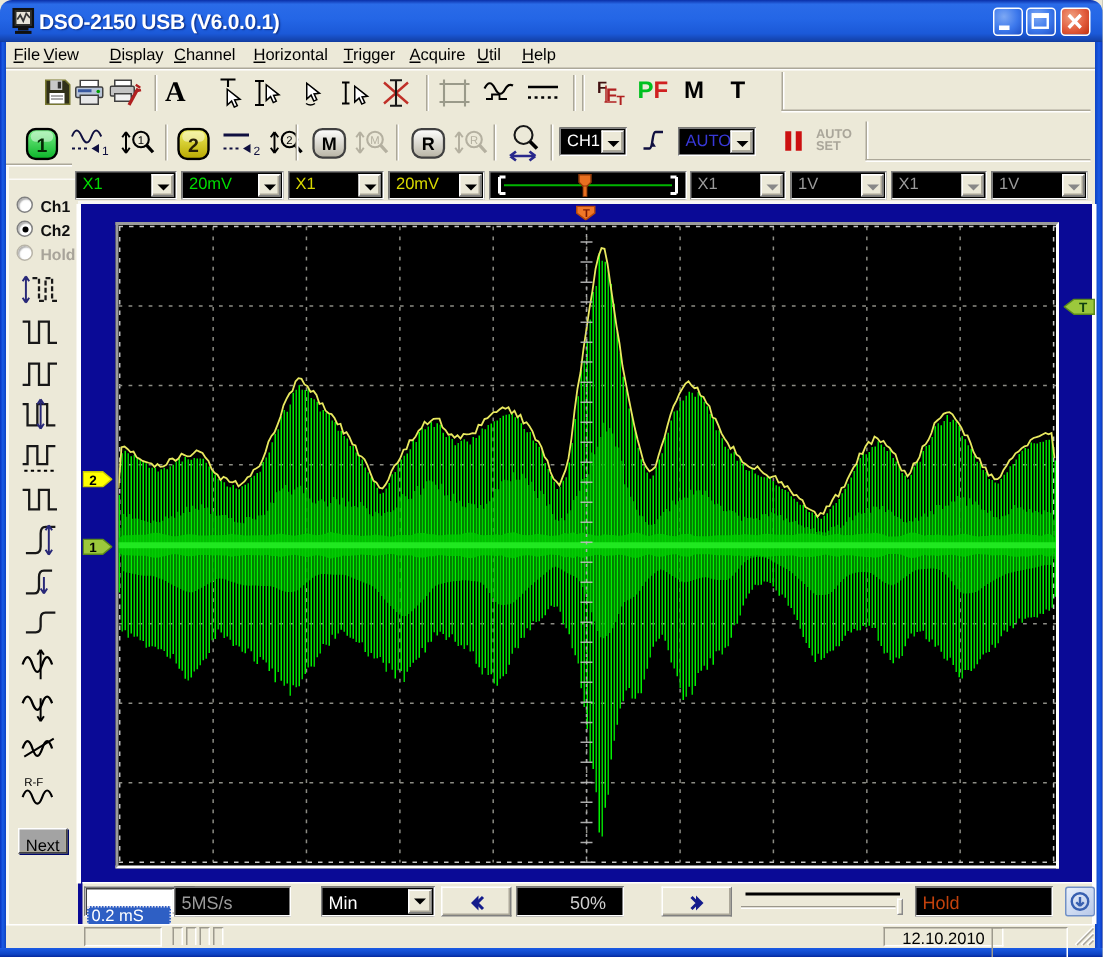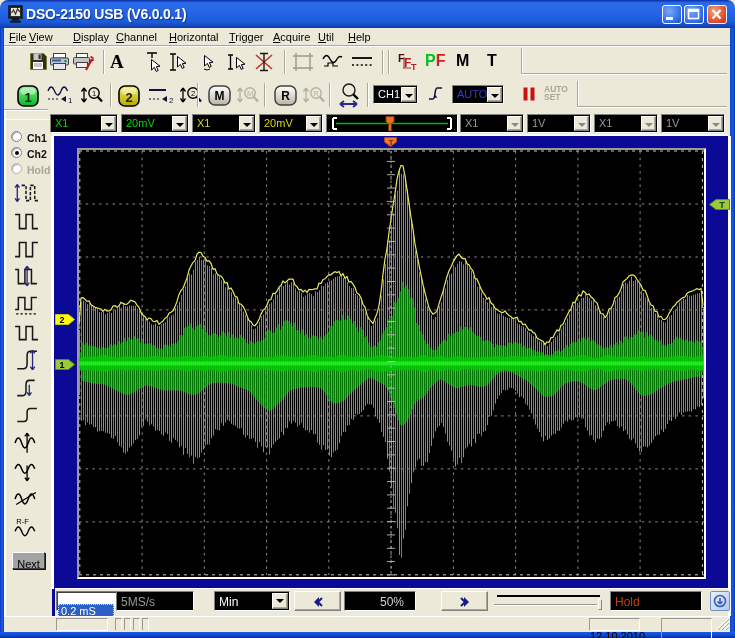--- a/index.html
+++ b/index.html
@@ -431,18 +431,18 @@
     <div class="abs" style="left:710px;top:591px;width:20px;height:20px;background:linear-gradient(135deg,#e8f0fc,#b8c8e8);border:1px solid #7090c8;border-radius:2px"><svg width="18" height="18" viewBox="0 0 18 18">
         <circle cx="9" cy="9" r="5.5" stroke="#3860b0" stroke-width="1.6" fill="none"></circle>
         <path d="M9 6 v6 M9 12 l-2.5 -2.5 M9 12 l2.5 -2.5" stroke="#3860b0" stroke-width="1.6" fill="none"></path>
       </svg></div>
   <div class="abs" style="left:4px;top:616px;width:726px;height:16px;background:#ece9d8;border-top:1px solid #fff"></div>
   <div class="scell" style="left:56px;width:52px"></div>
     <div class="abs" style="left:115px;top:618px;width:7px;height:12px;border-left:1px solid #9d9a8d;border-top:1px solid #9d9a8d;border-right:1px solid #fff"></div>
     <div class="abs" style="left:124px;top:618px;width:7px;height:12px;border-left:1px solid #9d9a8d;border-top:1px solid #9d9a8d;border-right:1px solid #fff"></div>
     <div class="abs" style="left:133px;top:618px;width:7px;height:12px;border-left:1px solid #9d9a8d;border-top:1px solid #9d9a8d;border-right:1px solid #fff"></div>
     <div class="abs" style="left:142px;top:618px;width:7px;height:12px;border-left:1px solid #9d9a8d;border-top:1px solid #9d9a8d;border-right:1px solid #fff"></div>
-    <div class="scell" style="left:589px;width:51px;padding-top:11px">12.10.2010</div>
+    <div class="scell" style="left:589px;width:80px;padding-top:1px">12.10.2010</div>
     <div class="scell" style="left:661px;width:51px;padding-top:19px">21:47</div>
     <svg class="abs" style="left:716px;top:617px" width="14" height="14" viewBox="0 0 14 14">
       <path d="M13 1 L1 13 M13 5 L5 13 M13 9 L9 13" stroke="#fff" stroke-width="1.5"></path>
       <path d="M13 2 L2 13 M13 6 L6 13 M13 10 L10 13" stroke="#a8a49a" stroke-width="1"></path>
     </svg>
 </div>
 </body></html>

